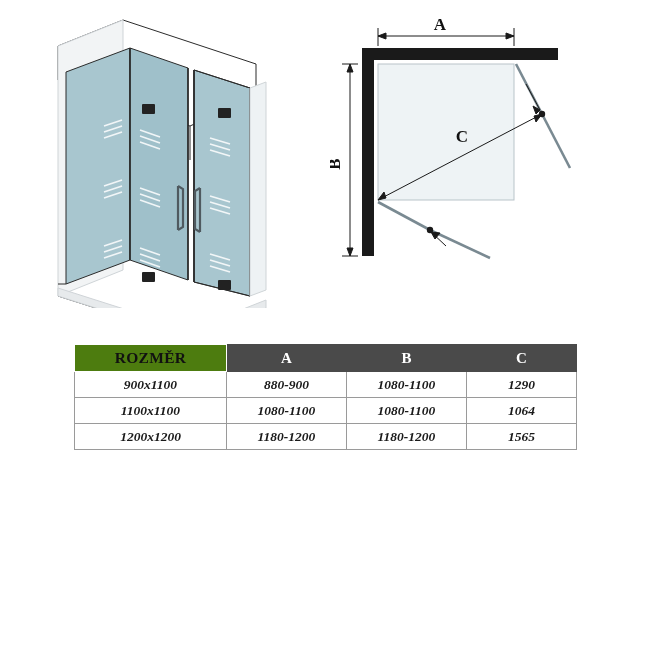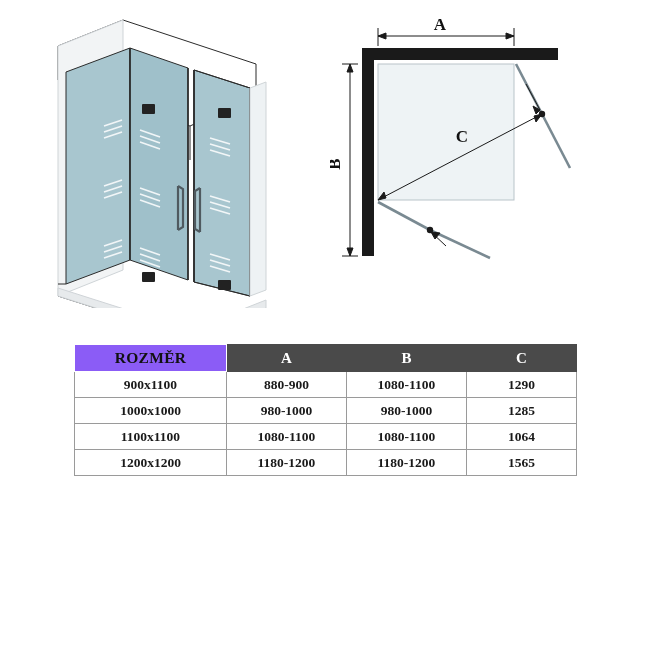--- a/index.html
+++ b/index.html
@@ -63,30 +63,31 @@
   }
   table.sizes thead th {
     background: #4a4a4a;
     color: #ffffff;
     font-weight: bold;
     font-size: 15px;
     border: 1px solid #4a4a4a;
     height: 26px;
   }
   table.sizes thead th.head-label {
-    background: #8b5cf6;
+    background: #4d7c0f;
     color: #111111;
     border: 1px solid #ffffff;
     border-bottom: 1px solid #ffffff;
     font-size: 15.5px;
     letter-spacing: .3px;
   }
   table.sizes tbody td {
     font-weight: bold;
     font-family: "Liberation Serif", serif;
+    font-style: italic;
   }
   col.c0 { width: 152px; }
   col.c1 { width: 120px; }
   col.c2 { width: 120px; }
   col.c3 { width: 110px; }
 
   .lbl {
     font-family: "Liberation Serif", serif;
     font-weight: bold;
     font-size: 17px;
@@ -253,26 +254,20 @@
         </tr>
       </thead>
       <tbody>
         <tr>
           <td>900x1100</td>
           <td>880-900</td>
           <td>1080-1100</td>
           <td>1290</td>
         </tr>
         <tr>
-          <td>1000x1000</td>
-          <td>980-1000</td>
-          <td>980-1000</td>
-          <td>1285</td>
-        </tr>
-        <tr>
           <td>1100x1100</td>
           <td>1080-1100</td>
           <td>1080-1100</td>
           <td>1064</td>
         </tr>
         <tr>
           <td>1200x1200</td>
           <td>1180-1200</td>
           <td>1180-1200</td>
           <td>1565</td>

